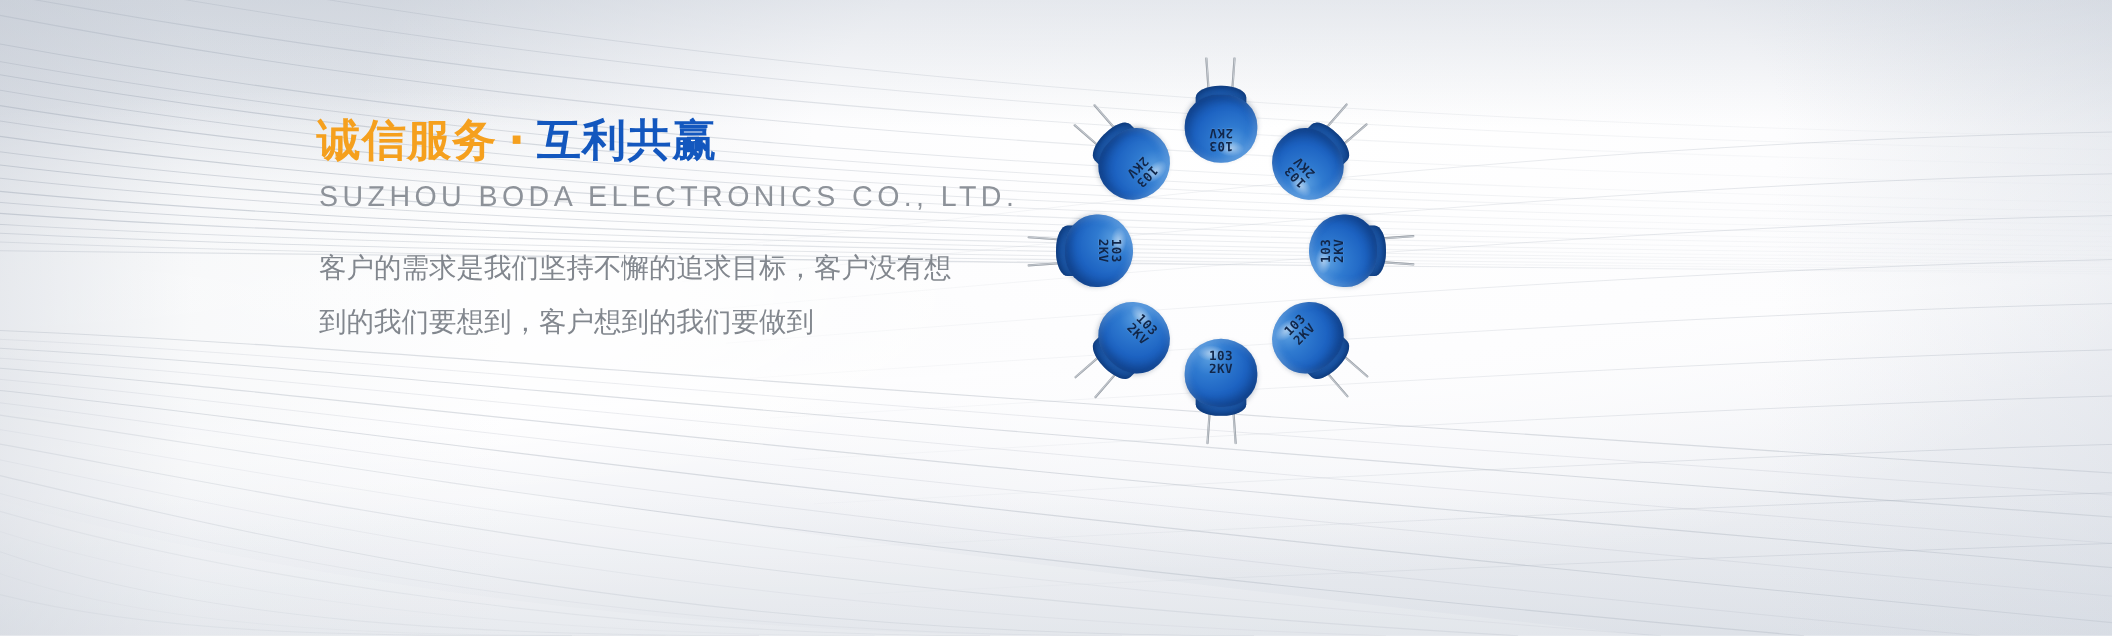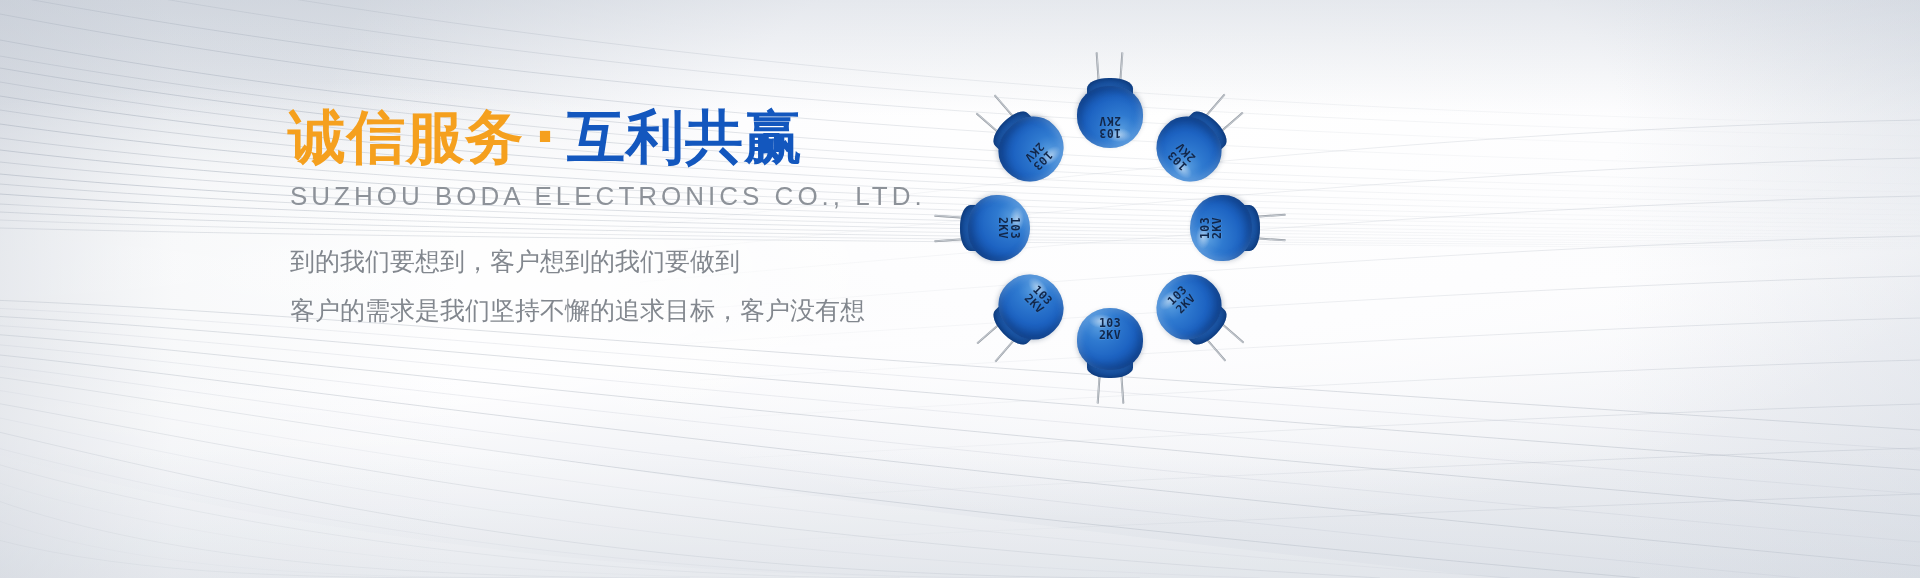--- a/index.html
+++ b/index.html
@@ -22,21 +22,21 @@
     background:
       linear-gradient(90deg, rgba(196,202,212,0.40) 0%, rgba(210,216,224,0.14) 9%, rgba(255,255,255,0) 24%),
       linear-gradient(270deg, rgba(205,211,221,0.30) 0%, rgba(255,255,255,0) 16%),
       linear-gradient(0deg, rgba(198,205,215,0.30) 0%, rgba(255,255,255,0) 22%),
       linear-gradient(180deg, rgba(196,203,214,0.42) 0%, rgba(255,255,255,0) 20%);
   }
 
   
   .text-block{position:absolute;left:288px;top:108px;width:700px;}
   .headline{
-    font-size:58px;line-height:1.02;font-weight:bold;
+    font-size:40px;line-height:1.02;font-weight:bold;
     letter-spacing:1px;white-space:nowrap;margin:0;
     font-family:"DejaVu Sans","Liberation Sans",sans-serif;
   }
   .h-orange{color:#F5A01E;}
   .h-dot{color:#F5A01E;padding:0 10px;}
   .h-blue{color:#1357BE;}
   .subtitle{
     margin:14px 0 0 2px;
     font-size:26px;color:#8d9299;letter-spacing:4.0px;
     font-weight:400;white-space:nowrap;
@@ -195,22 +195,22 @@
 
   <div class="text-block">
 
     <h1 class="headline">
       <span class="h-orange">诚信服务</span><span class="h-dot">·</span><span class="h-blue">互利共赢</span>
     </h1>
 
     <div class="subtitle">SUZHOU BODA ELECTRONICS CO., LTD.</div>
 
     <div class="body-text">
+      <p>客户的需求是我们坚持不懈的追求目标，客户没有想</p>
       <p>到的我们要想到，客户想到的我们要做到</p>
-      <p>客户的需求是我们坚持不懈的追求目标，客户没有想</p>
     </div>
   </div>
 
   <div id="cap-ring">
       <div class="cap" style="transform: translate(0px, -116px);">
         <div class="cap-inner" style="transform: rotate(180deg); transform-origin: 50% 37.5%;">
           <div class="lead lead-l"></div>
           <div class="lead lead-r"></div>
           <div class="cap-skirt"></div>
           <div class="cap-body">

